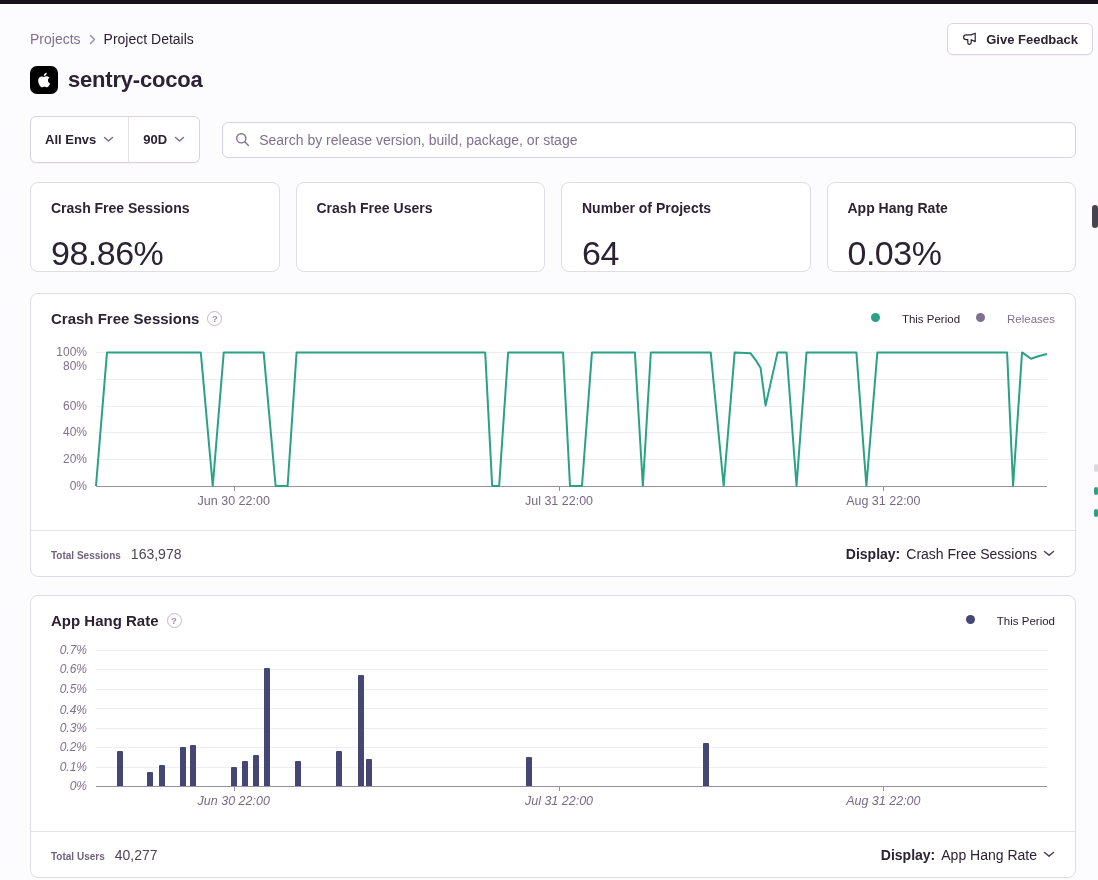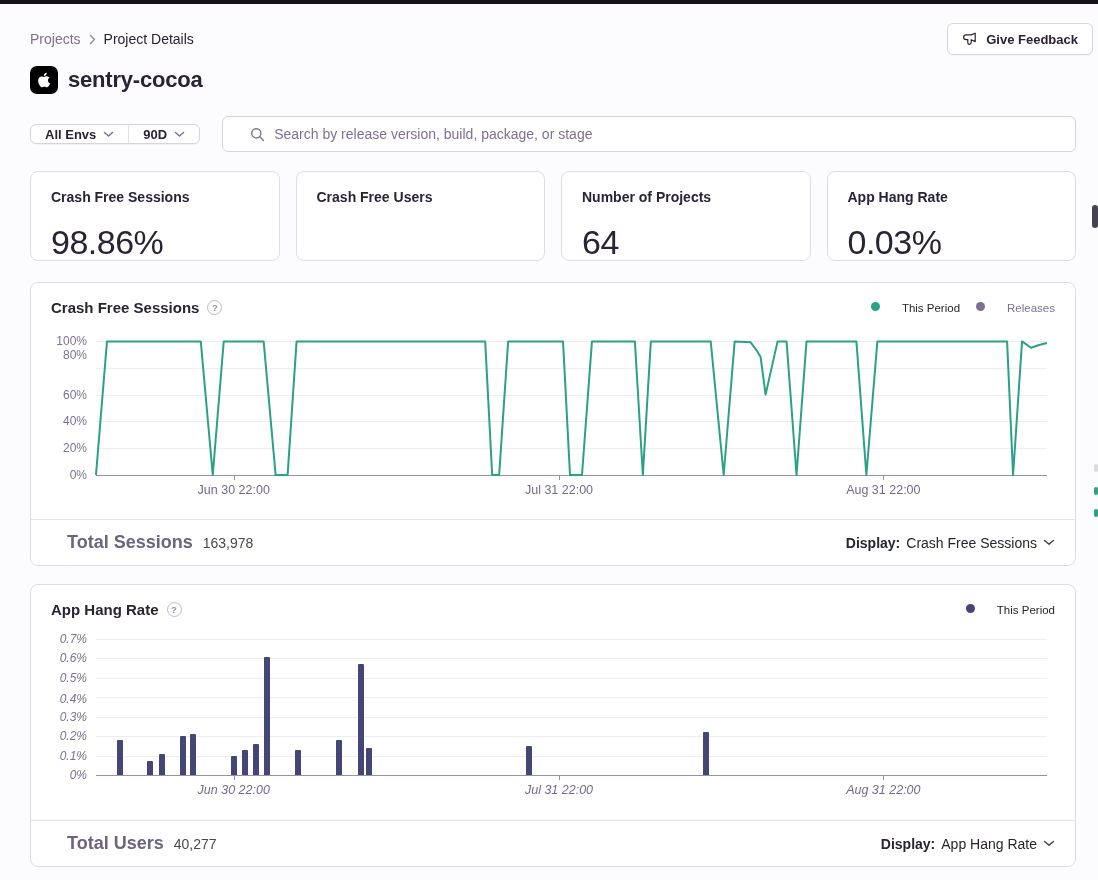--- a/index.html
+++ b/index.html
@@ -32,34 +32,34 @@
   .platform-badge {
     width:28px; height:28px; background:#000; border-radius:7px;
     display:flex; align-items:center; justify-content:center;
   }
   .project-title { font-size:22px; font-weight:bold; color:#2B2233; letter-spacing:-0.2px; }
 
   
   .filter-row { margin-top:20px; display:flex; align-items:center; }
   .btn-group {
     display:flex; align-items:stretch; background:#fff;
-    border:1px solid #D9D2DF; border-radius:6px; height:20px; overflow:hidden;
+    border:1px solid #D9D2DF; border-radius:6px; height:47px; overflow:hidden;
     box-shadow:0 1px 1px rgba(43,34,51,0.04);
   }
   .group-btn {
     display:flex; align-items:center; gap:7px; padding:0 14px;
     background:transparent; border:none; cursor:pointer;
     font-family:"Liberation Sans",sans-serif; font-size:13px; font-weight:bold; color:#2B2233;
   }
   .group-divider { width:1px; background:#E4DEE9; margin:0; }
   .chev { color:#80708F; display:flex; align-items:center; }
   .search-box {
     flex:1; margin-left:22px; height:36px; background:#fff;
     border:1px solid #D9D2DF; border-radius:6px; display:flex; align-items:center;
-    padding:0 27px; gap:9px; box-shadow:inset 0 1px 2px rgba(43,34,51,0.03);
+    padding:0 12px; gap:9px; box-shadow:inset 0 1px 2px rgba(43,34,51,0.03);
   }
   .search-box input {
     flex:1; border:none; outline:none; font-family:"Liberation Sans",sans-serif;
     font-size:14px; color:#2B2233; background:transparent;
   }
   .search-box input::placeholder { color:#80708F; }
 
   
   .stat-cards { margin-top:19px; display:grid; grid-template-columns:repeat(4,1fr); gap:16px; }
   .stat-card {
@@ -106,21 +106,21 @@
   }
   .chart-svg { position:absolute; inset:0; width:100%; height:100%; overflow:visible; z-index:3; }
   .bar-el { position:absolute; bottom:0; background:#444674; border-radius:1px 1px 0 0; z-index:3; }
 
   
   .panel-footer {
     border-top:1px solid #E7E1EB; height:46px; padding:0 20px;
     display:flex; align-items:center; justify-content:space-between;
   }
   .footer-left { display:flex; align-items:baseline; gap:10px; }
-  .footer-total-label { font-size:18px; font-weight:bold; color:#71627E;margin-left:16px; }
+  .footer-total-label { font-size:10px; font-weight:bold; color:#71627E; }
   .footer-total-value { font-size:14px; color:#4D4458; }
   .footer-display { display:flex; align-items:center; gap:6px; cursor:pointer; }
   .footer-display-label { font-size:14px; font-weight:bold; color:#2B2233; }
   .footer-display-value { font-size:14px; color:#2B2233; }
   .footer-display .chev { color:#4D4458; }
 
   
   .frag { position:absolute; border-radius:2px; }
   .frag-dark  { left:1092px; top:205px; width:6px; height:23px; background:#48424E; border-radius:3px; }
   .frag-gray  { left:1094px; top:464px; width:4px; height:8px; background:#DCD8E0; }

